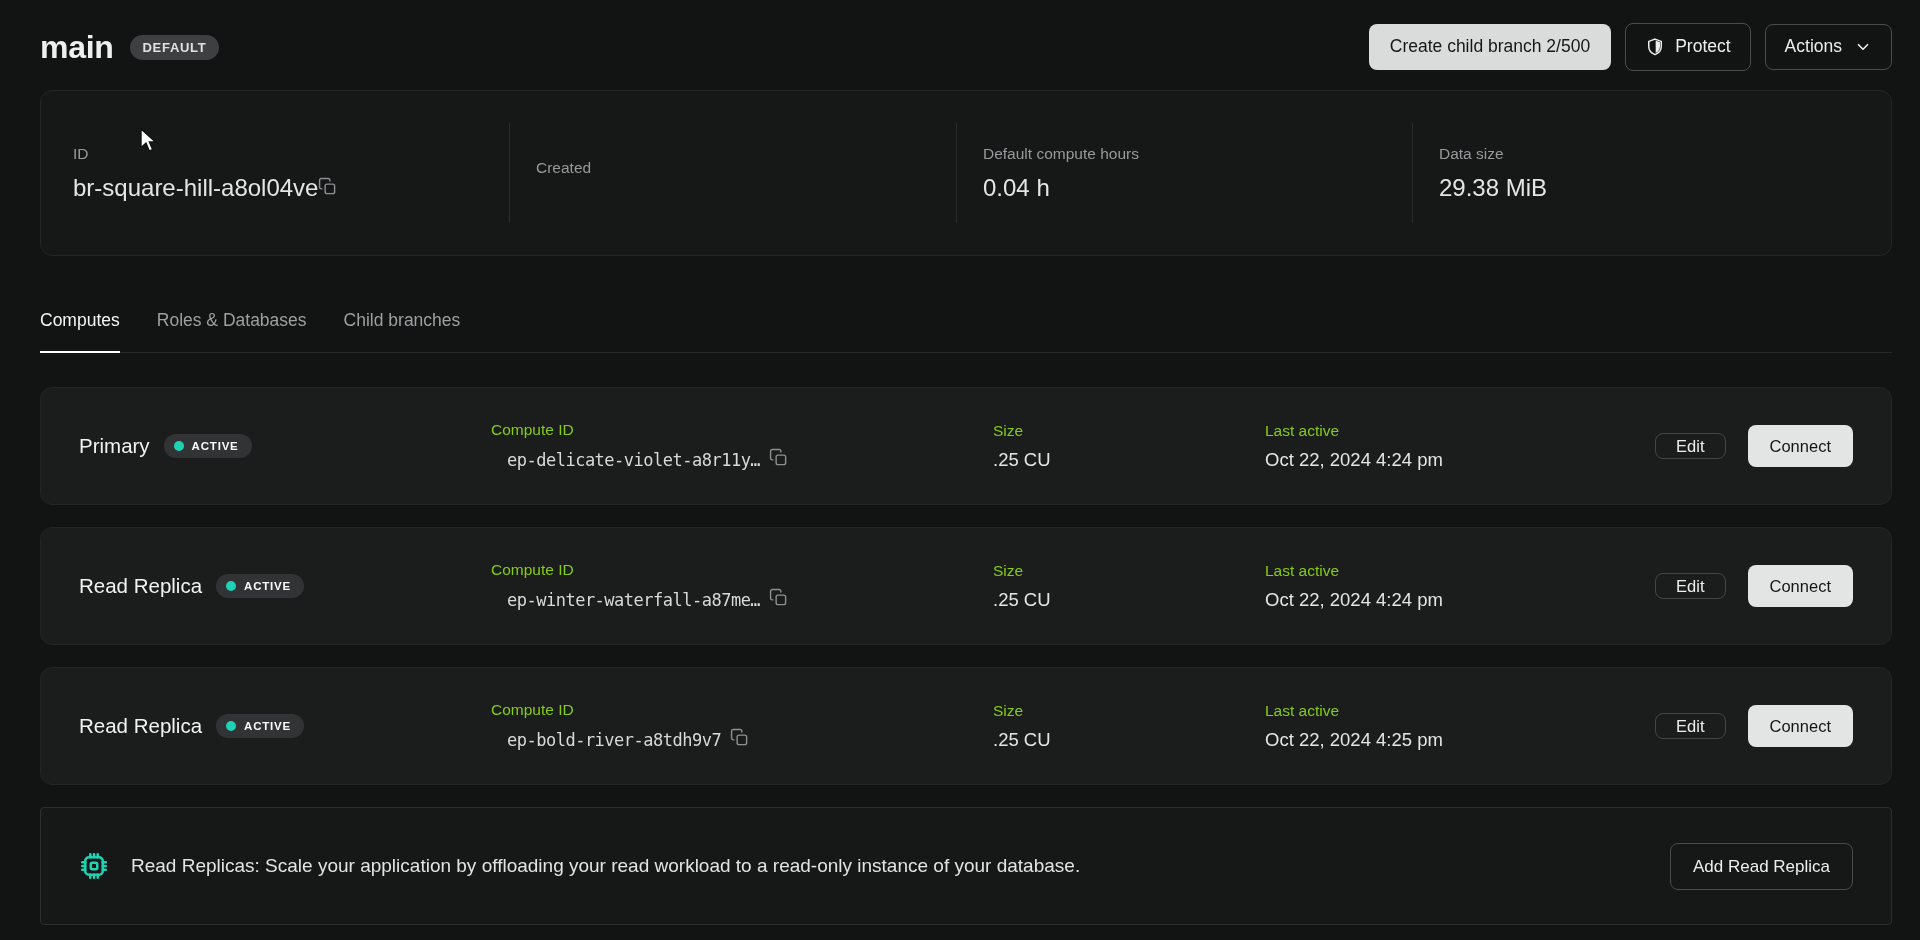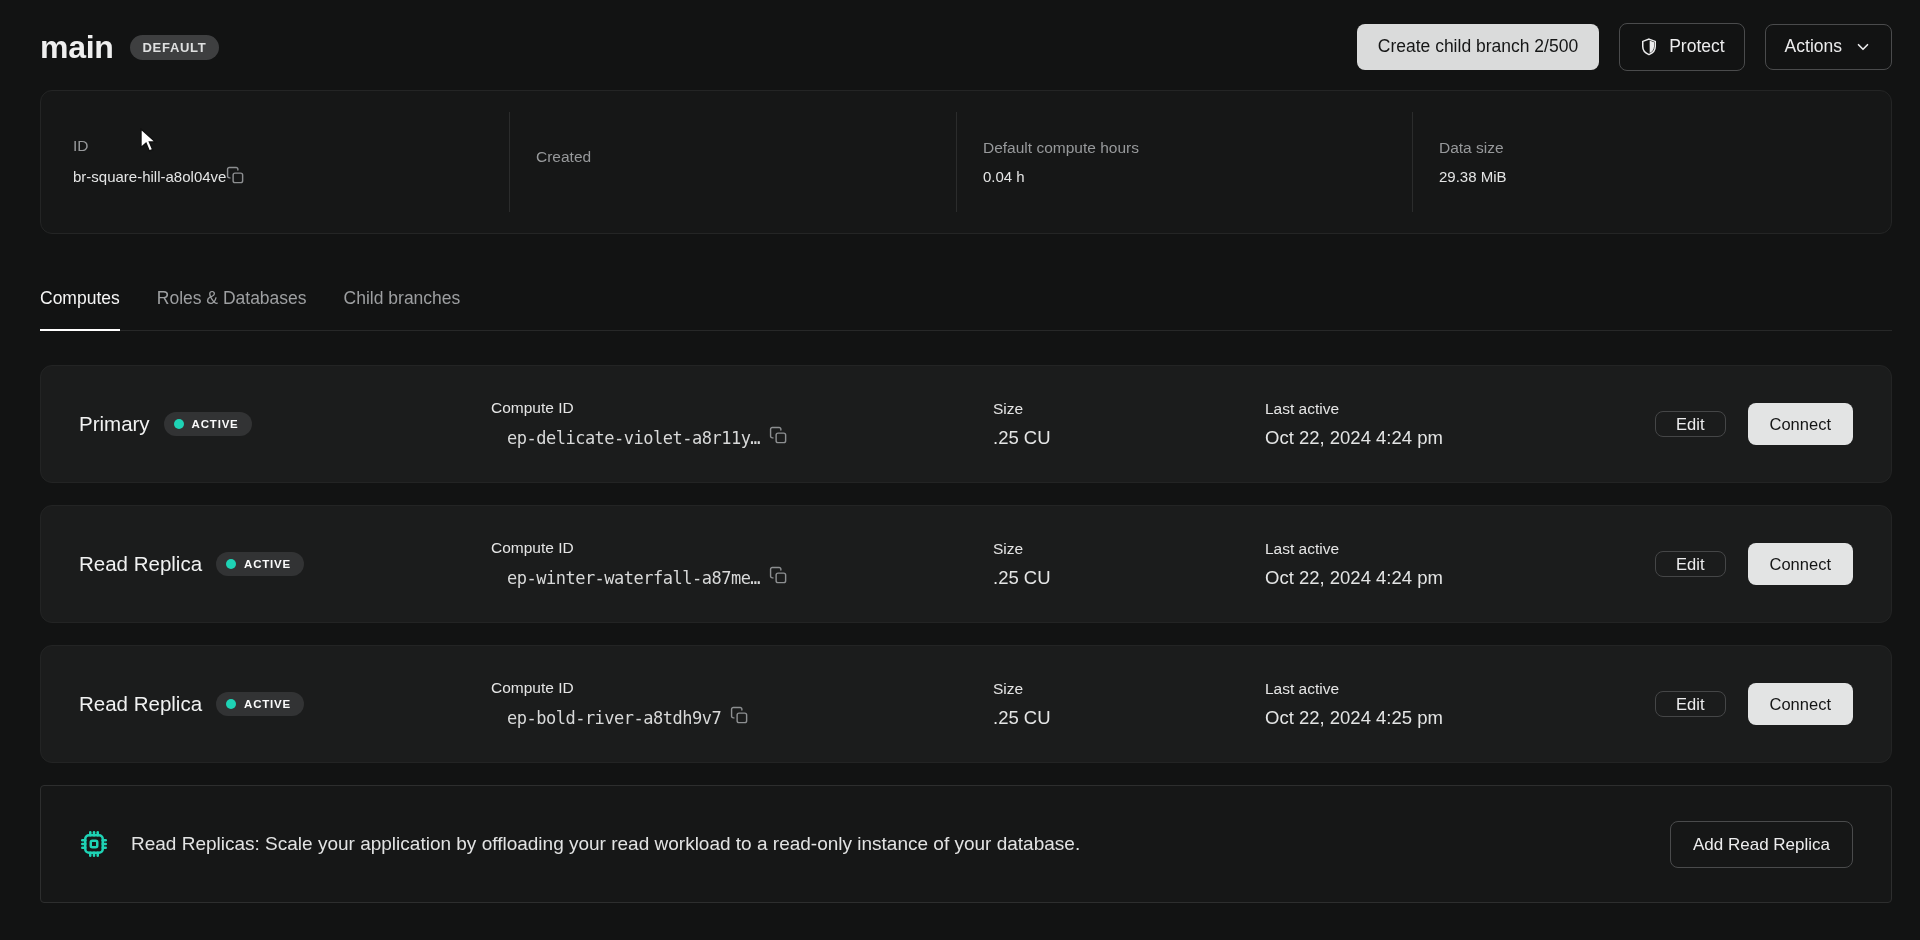--- a/index.html
+++ b/index.html
@@ -13,47 +13,47 @@
   .page { width: 1852px; margin-left: 40px; padding-top: 24px; }
 
   
   .header { display: flex; align-items: center; height: 46px; }
   .page-title { font-size: 32px; font-weight: 700; color: #efefef; letter-spacing: -0.3px; }
   .default-badge {
     margin-left: 16px; background: #3e3f40; color: #dfe0e0;
     font-size: 13px; font-weight: 700; letter-spacing: 0.7px;
     padding: 6px 13px; border-radius: 999px; line-height: 1;
   }
-  .header-actions { margin-left: auto; display: flex; gap: 20px; align-items: center; }
+  .header-actions { margin-left: auto; display: flex; gap: 14px; align-items: center; }
   .btn {
     border: none; cursor: pointer; border-radius: 8px;
     font-family: "Liberation Sans", sans-serif;
     display: inline-flex; align-items: center; justify-content: center; gap: 10px;
     line-height: 1;
   }
   .btn-light { background: #dadbdb; color: #161717; font-size: 17.5px; font-weight: 500; padding: 14px 21px; }
   .btn-outline {
     background: transparent; color: #ededee; font-size: 17.5px; font-weight: 500;
     padding: 13px 19px; border: 1px solid #4a4b4c;
   }
   .chev { margin-left: 2px; }
 
   
   .meta-card {
-    margin-top: 20px; height: 144px; background: #161717;
+    margin-top: 20px; height: 166px; background: #161717;
     border: 1px solid #242525; border-radius: 12px;
     display: flex; align-items: center;
   }
   .meta-col { height: 100px; display: flex; flex-direction: column; justify-content: center; padding-left: 26px; }
   .meta-col.first { width: 468px; padding-left: 32px; }
   .meta-col.c2 { width: 447px; border-left: 1px solid #2b2c2c; }
   .meta-col.c3 { width: 456px; border-left: 1px solid #2b2c2c; }
   .meta-col.c4 { flex: 1; border-left: 1px solid #2b2c2c; }
   .field-label { font-size: 15.5px; color: #97999b; margin-bottom: 11px; font-weight: 500; }
-  .field-value { font-size: 15px; color: #e4e5e5; display: flex; align-items: center; }
+  .field-value { font-size: 24px; color: #e4e5e5; display: flex; align-items: center; }
   .copy-icon { color: #8d8f91; flex: none; cursor: pointer; }
 
   
   .tabs { margin-top: 54px; display: flex; gap: 37px; border-bottom: 1px solid #272828; }
   .tab {
     font-size: 17.5px; color: #9d9fa1; padding-bottom: 20px; cursor: pointer;
     border-bottom: 2px solid transparent; margin-bottom: -1px; font-weight: 500;
   }
   .tab.active { color: #f5f5f5; border-bottom-color: #ffffff; }
 
@@ -67,21 +67,21 @@
   .row-name { font-size: 20.5px; font-weight: 500; color: #f1f2f2; }
   .status-badge {
     margin-left: 14px; background: #323334; border-radius: 999px;
     display: inline-flex; align-items: center; gap: 8px; padding: 6px 13px 6px 10px;
   }
   .status-dot { width: 10px; height: 10px; border-radius: 50%; background: #1ed3b5; }
   .status-text { font-size: 11.5px; font-weight: 700; letter-spacing: 0.8px; color: #fafafa; }
   .cell-compute { width: 502px; }
   .cell-size { width: 272px; }
   .cell-last { flex: 1; }
-  .cell-label { font-size: 15.5px; color: #e5e5e5; margin-bottom: 9px; font-weight: 500; }
+  .cell-label { font-size: 15.5px; color: #84cc16; margin-bottom: 9px; font-weight: 500; }
   .cell-value { font-size: 18.5px; color: #e4e5e5; display: flex; align-items: center; gap: 9px; }
   .mono { font-family: "DejaVu Sans Mono", monospace; font-size: 17px; color: #d8d9d9; letter-spacing: -0.5px; margin-left: 16px; }
   .row-actions { display: flex; gap: 22px; align-items: center; }
   .btn-edit { background: transparent; color: #ededee; border: 1px solid #454647; font-size: 16.5px; padding: 4px 20px; }
   .btn-connect { background: #e3e4e4; color: #141515; font-size: 16.5px; font-weight: 500; padding: 13px 22px; }
 
   
   .banner {
     height: 118px; background: #161717; border: 1px solid #2d2e2e; border-radius: 4px;
     display: flex; align-items: center; padding: 0 38px;

